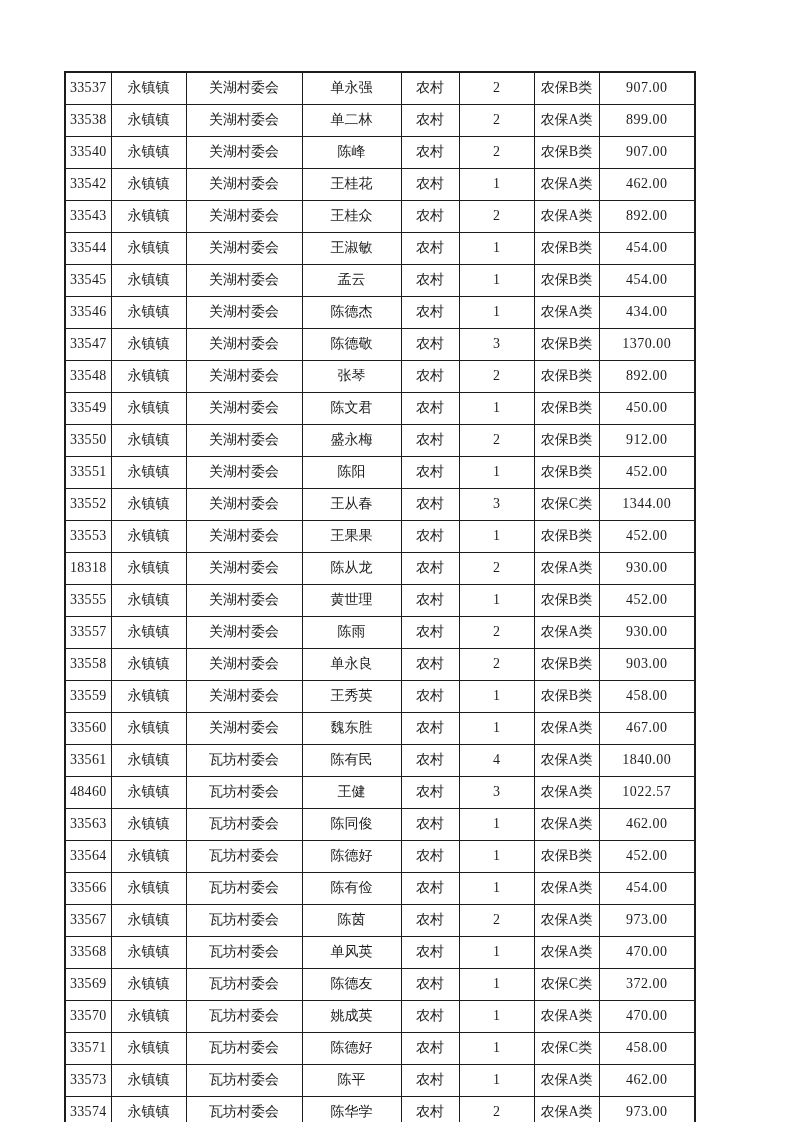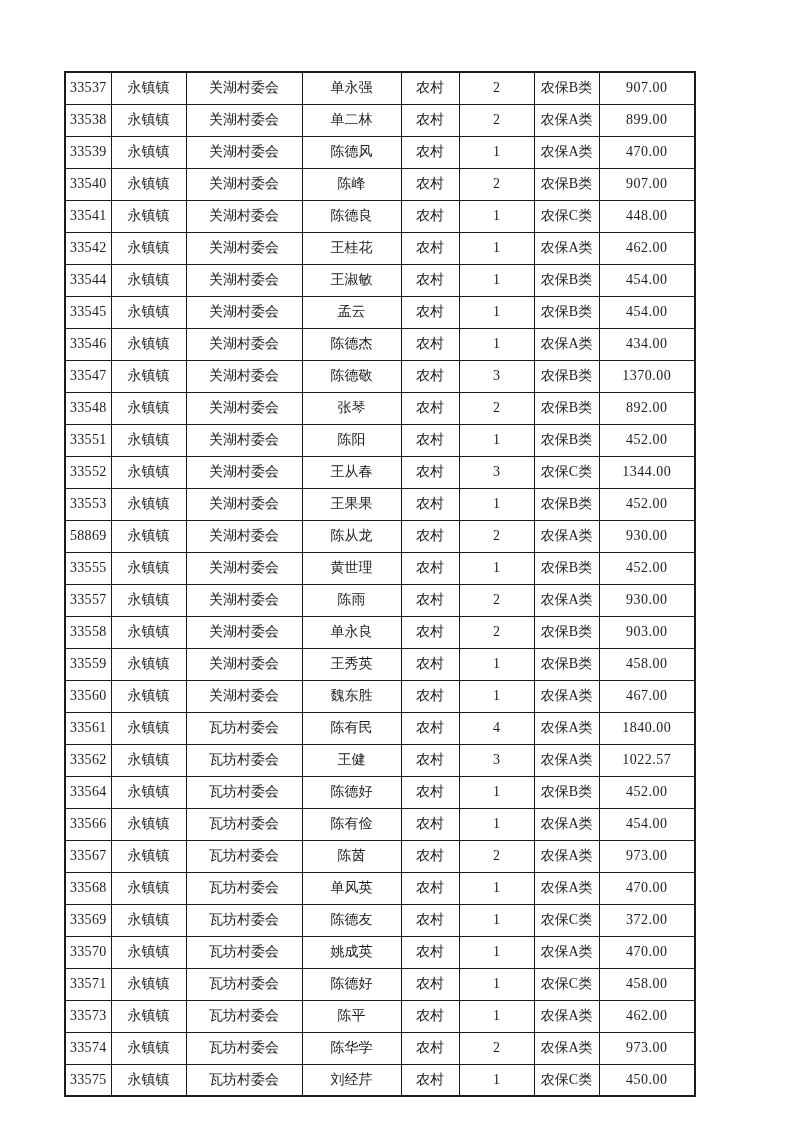--- a/index.html
+++ b/index.html
@@ -72,60 +72,50 @@
           <td class="col-record-id">33538</td>
           <td class="col-town">永镇镇</td>
           <td class="col-village-committee">关湖村委会</td>
           <td class="col-person-name">单二林</td>
           <td class="col-residence-type">农村</td>
           <td class="col-headcount">2</td>
           <td class="col-insurance-category">农保A类</td>
           <td class="col-amount">899.00</td>
         </tr>
         <tr>
-          <td class="col-record-id">33539</td>
-          <td class="col-town">永镇镇</td>
-          <td class="col-village-committee">关湖村委会</td>
-          <td class="col-person-name">陈德风</td>
-          <td class="col-residence-type">农村</td>
-          <td class="col-headcount">1</td>
-          <td class="col-insurance-category">农保A类</td>
-          <td class="col-amount">470.00</td>
-        </tr>
-        <tr>
           <td class="col-record-id">33540</td>
           <td class="col-town">永镇镇</td>
           <td class="col-village-committee">关湖村委会</td>
           <td class="col-person-name">陈峰</td>
           <td class="col-residence-type">农村</td>
           <td class="col-headcount">2</td>
           <td class="col-insurance-category">农保B类</td>
           <td class="col-amount">907.00</td>
         </tr>
         <tr>
-          <td class="col-record-id">33541</td>
-          <td class="col-town">永镇镇</td>
-          <td class="col-village-committee">关湖村委会</td>
-          <td class="col-person-name">陈德良</td>
-          <td class="col-residence-type">农村</td>
-          <td class="col-headcount">1</td>
-          <td class="col-insurance-category">农保C类</td>
-          <td class="col-amount">448.00</td>
-        </tr>
-        <tr>
           <td class="col-record-id">33542</td>
           <td class="col-town">永镇镇</td>
           <td class="col-village-committee">关湖村委会</td>
           <td class="col-person-name">王桂花</td>
           <td class="col-residence-type">农村</td>
           <td class="col-headcount">1</td>
           <td class="col-insurance-category">农保A类</td>
           <td class="col-amount">462.00</td>
         </tr>
         <tr>
+          <td class="col-record-id">33543</td>
+          <td class="col-town">永镇镇</td>
+          <td class="col-village-committee">关湖村委会</td>
+          <td class="col-person-name">王桂众</td>
+          <td class="col-residence-type">农村</td>
+          <td class="col-headcount">2</td>
+          <td class="col-insurance-category">农保A类</td>
+          <td class="col-amount">892.00</td>
+        </tr>
+        <tr>
           <td class="col-record-id">33544</td>
           <td class="col-town">永镇镇</td>
           <td class="col-village-committee">关湖村委会</td>
           <td class="col-person-name">王淑敏</td>
           <td class="col-residence-type">农村</td>
           <td class="col-headcount">1</td>
           <td class="col-insurance-category">农保B类</td>
           <td class="col-amount">454.00</td>
         </tr>
         <tr>
@@ -160,20 +150,40 @@
         </tr>
         <tr>
           <td class="col-record-id">33548</td>
           <td class="col-town">永镇镇</td>
           <td class="col-village-committee">关湖村委会</td>
           <td class="col-person-name">张琴</td>
           <td class="col-residence-type">农村</td>
           <td class="col-headcount">2</td>
           <td class="col-insurance-category">农保B类</td>
           <td class="col-amount">892.00</td>
+        </tr>
+        <tr>
+          <td class="col-record-id">33549</td>
+          <td class="col-town">永镇镇</td>
+          <td class="col-village-committee">关湖村委会</td>
+          <td class="col-person-name">陈文君</td>
+          <td class="col-residence-type">农村</td>
+          <td class="col-headcount">1</td>
+          <td class="col-insurance-category">农保B类</td>
+          <td class="col-amount">450.00</td>
+        </tr>
+        <tr>
+          <td class="col-record-id">33550</td>
+          <td class="col-town">永镇镇</td>
+          <td class="col-village-committee">关湖村委会</td>
+          <td class="col-person-name">盛永梅</td>
+          <td class="col-residence-type">农村</td>
+          <td class="col-headcount">2</td>
+          <td class="col-insurance-category">农保B类</td>
+          <td class="col-amount">912.00</td>
         </tr>
         <tr>
           <td class="col-record-id">33551</td>
           <td class="col-town">永镇镇</td>
           <td class="col-village-committee">关湖村委会</td>
           <td class="col-person-name">陈阳</td>
           <td class="col-residence-type">农村</td>
           <td class="col-headcount">1</td>
           <td class="col-insurance-category">农保B类</td>
           <td class="col-amount">452.00</td>
@@ -192,21 +202,21 @@
           <td class="col-record-id">33553</td>
           <td class="col-town">永镇镇</td>
           <td class="col-village-committee">关湖村委会</td>
           <td class="col-person-name">王果果</td>
           <td class="col-residence-type">农村</td>
           <td class="col-headcount">1</td>
           <td class="col-insurance-category">农保B类</td>
           <td class="col-amount">452.00</td>
         </tr>
         <tr>
-          <td class="col-record-id">58869</td>
+          <td class="col-record-id">18318</td>
           <td class="col-town">永镇镇</td>
           <td class="col-village-committee">关湖村委会</td>
           <td class="col-person-name">陈从龙</td>
           <td class="col-residence-type">农村</td>
           <td class="col-headcount">2</td>
           <td class="col-insurance-category">农保A类</td>
           <td class="col-amount">930.00</td>
         </tr>
         <tr>
           <td class="col-record-id">33555</td>
@@ -262,28 +272,38 @@
           <td class="col-record-id">33561</td>
           <td class="col-town">永镇镇</td>
           <td class="col-village-committee">瓦坊村委会</td>
           <td class="col-person-name">陈有民</td>
           <td class="col-residence-type">农村</td>
           <td class="col-headcount">4</td>
           <td class="col-insurance-category">农保A类</td>
           <td class="col-amount">1840.00</td>
         </tr>
         <tr>
-          <td class="col-record-id">33562</td>
+          <td class="col-record-id">48460</td>
           <td class="col-town">永镇镇</td>
           <td class="col-village-committee">瓦坊村委会</td>
           <td class="col-person-name">王健</td>
           <td class="col-residence-type">农村</td>
           <td class="col-headcount">3</td>
           <td class="col-insurance-category">农保A类</td>
           <td class="col-amount">1022.57</td>
+        </tr>
+        <tr>
+          <td class="col-record-id">33563</td>
+          <td class="col-town">永镇镇</td>
+          <td class="col-village-committee">瓦坊村委会</td>
+          <td class="col-person-name">陈同俊</td>
+          <td class="col-residence-type">农村</td>
+          <td class="col-headcount">1</td>
+          <td class="col-insurance-category">农保A类</td>
+          <td class="col-amount">462.00</td>
         </tr>
         <tr>
           <td class="col-record-id">33564</td>
           <td class="col-town">永镇镇</td>
           <td class="col-village-committee">瓦坊村委会</td>
           <td class="col-person-name">陈德好</td>
           <td class="col-residence-type">农村</td>
           <td class="col-headcount">1</td>
           <td class="col-insurance-category">农保B类</td>
           <td class="col-amount">452.00</td>

